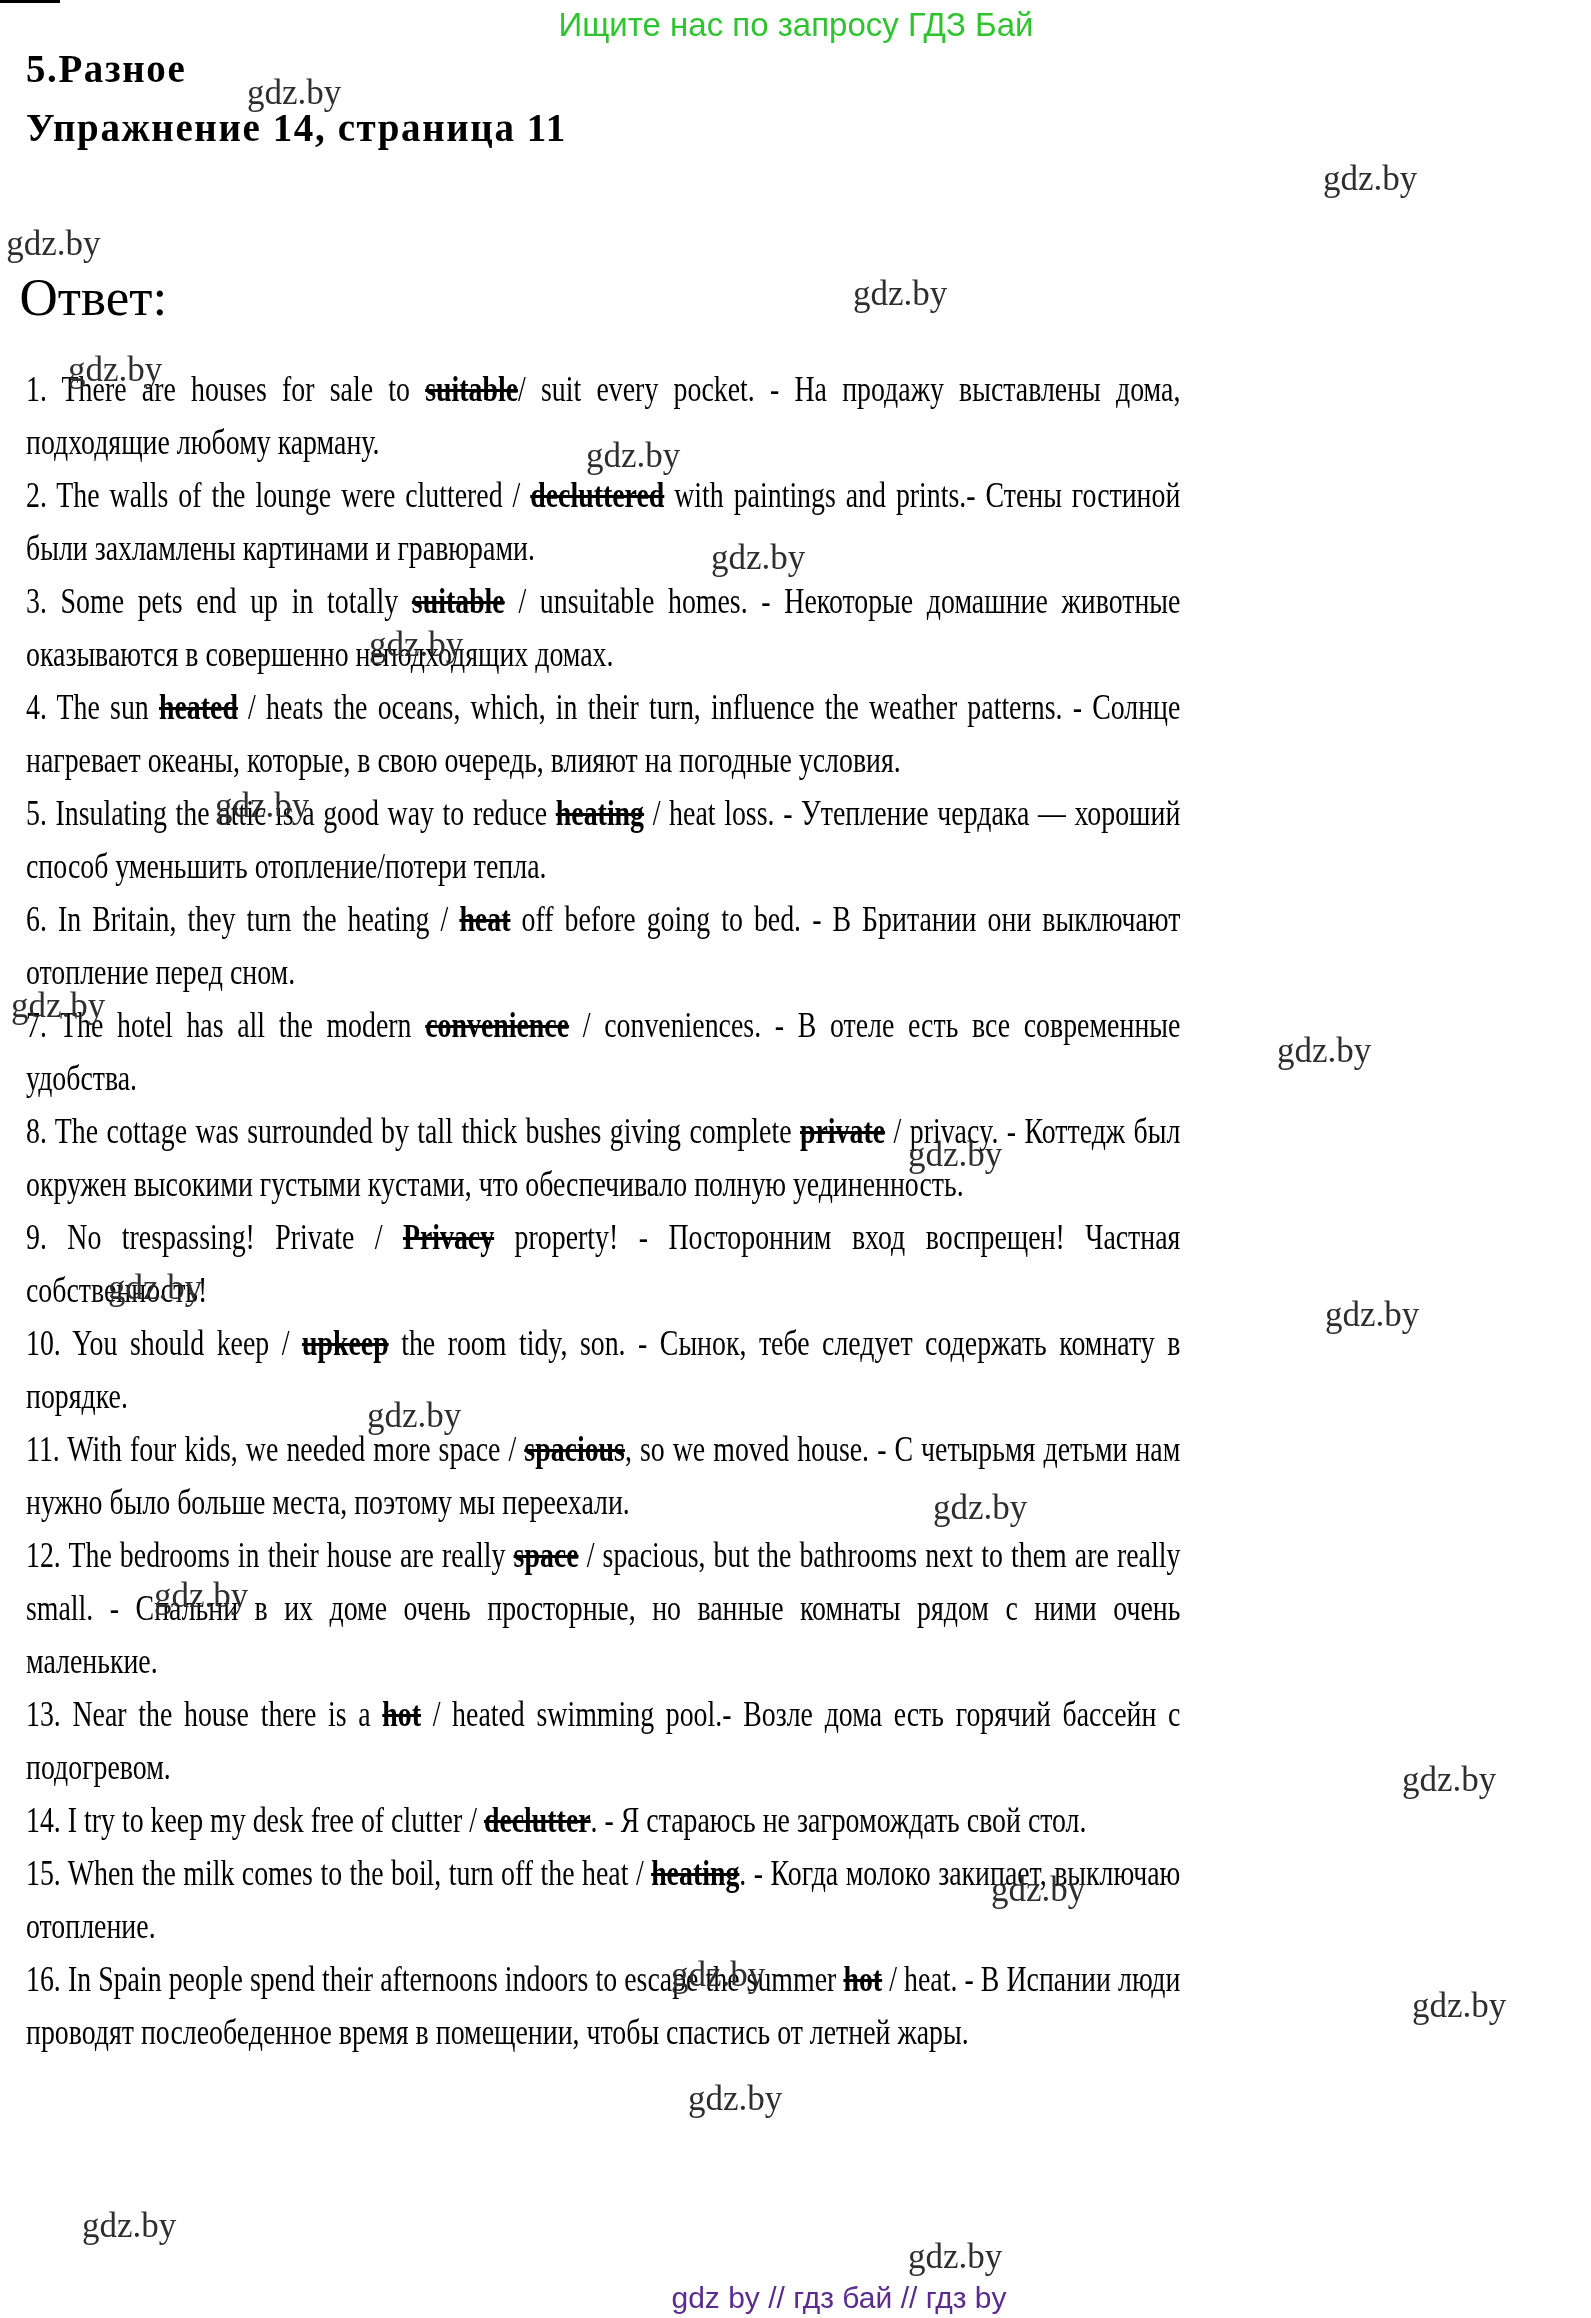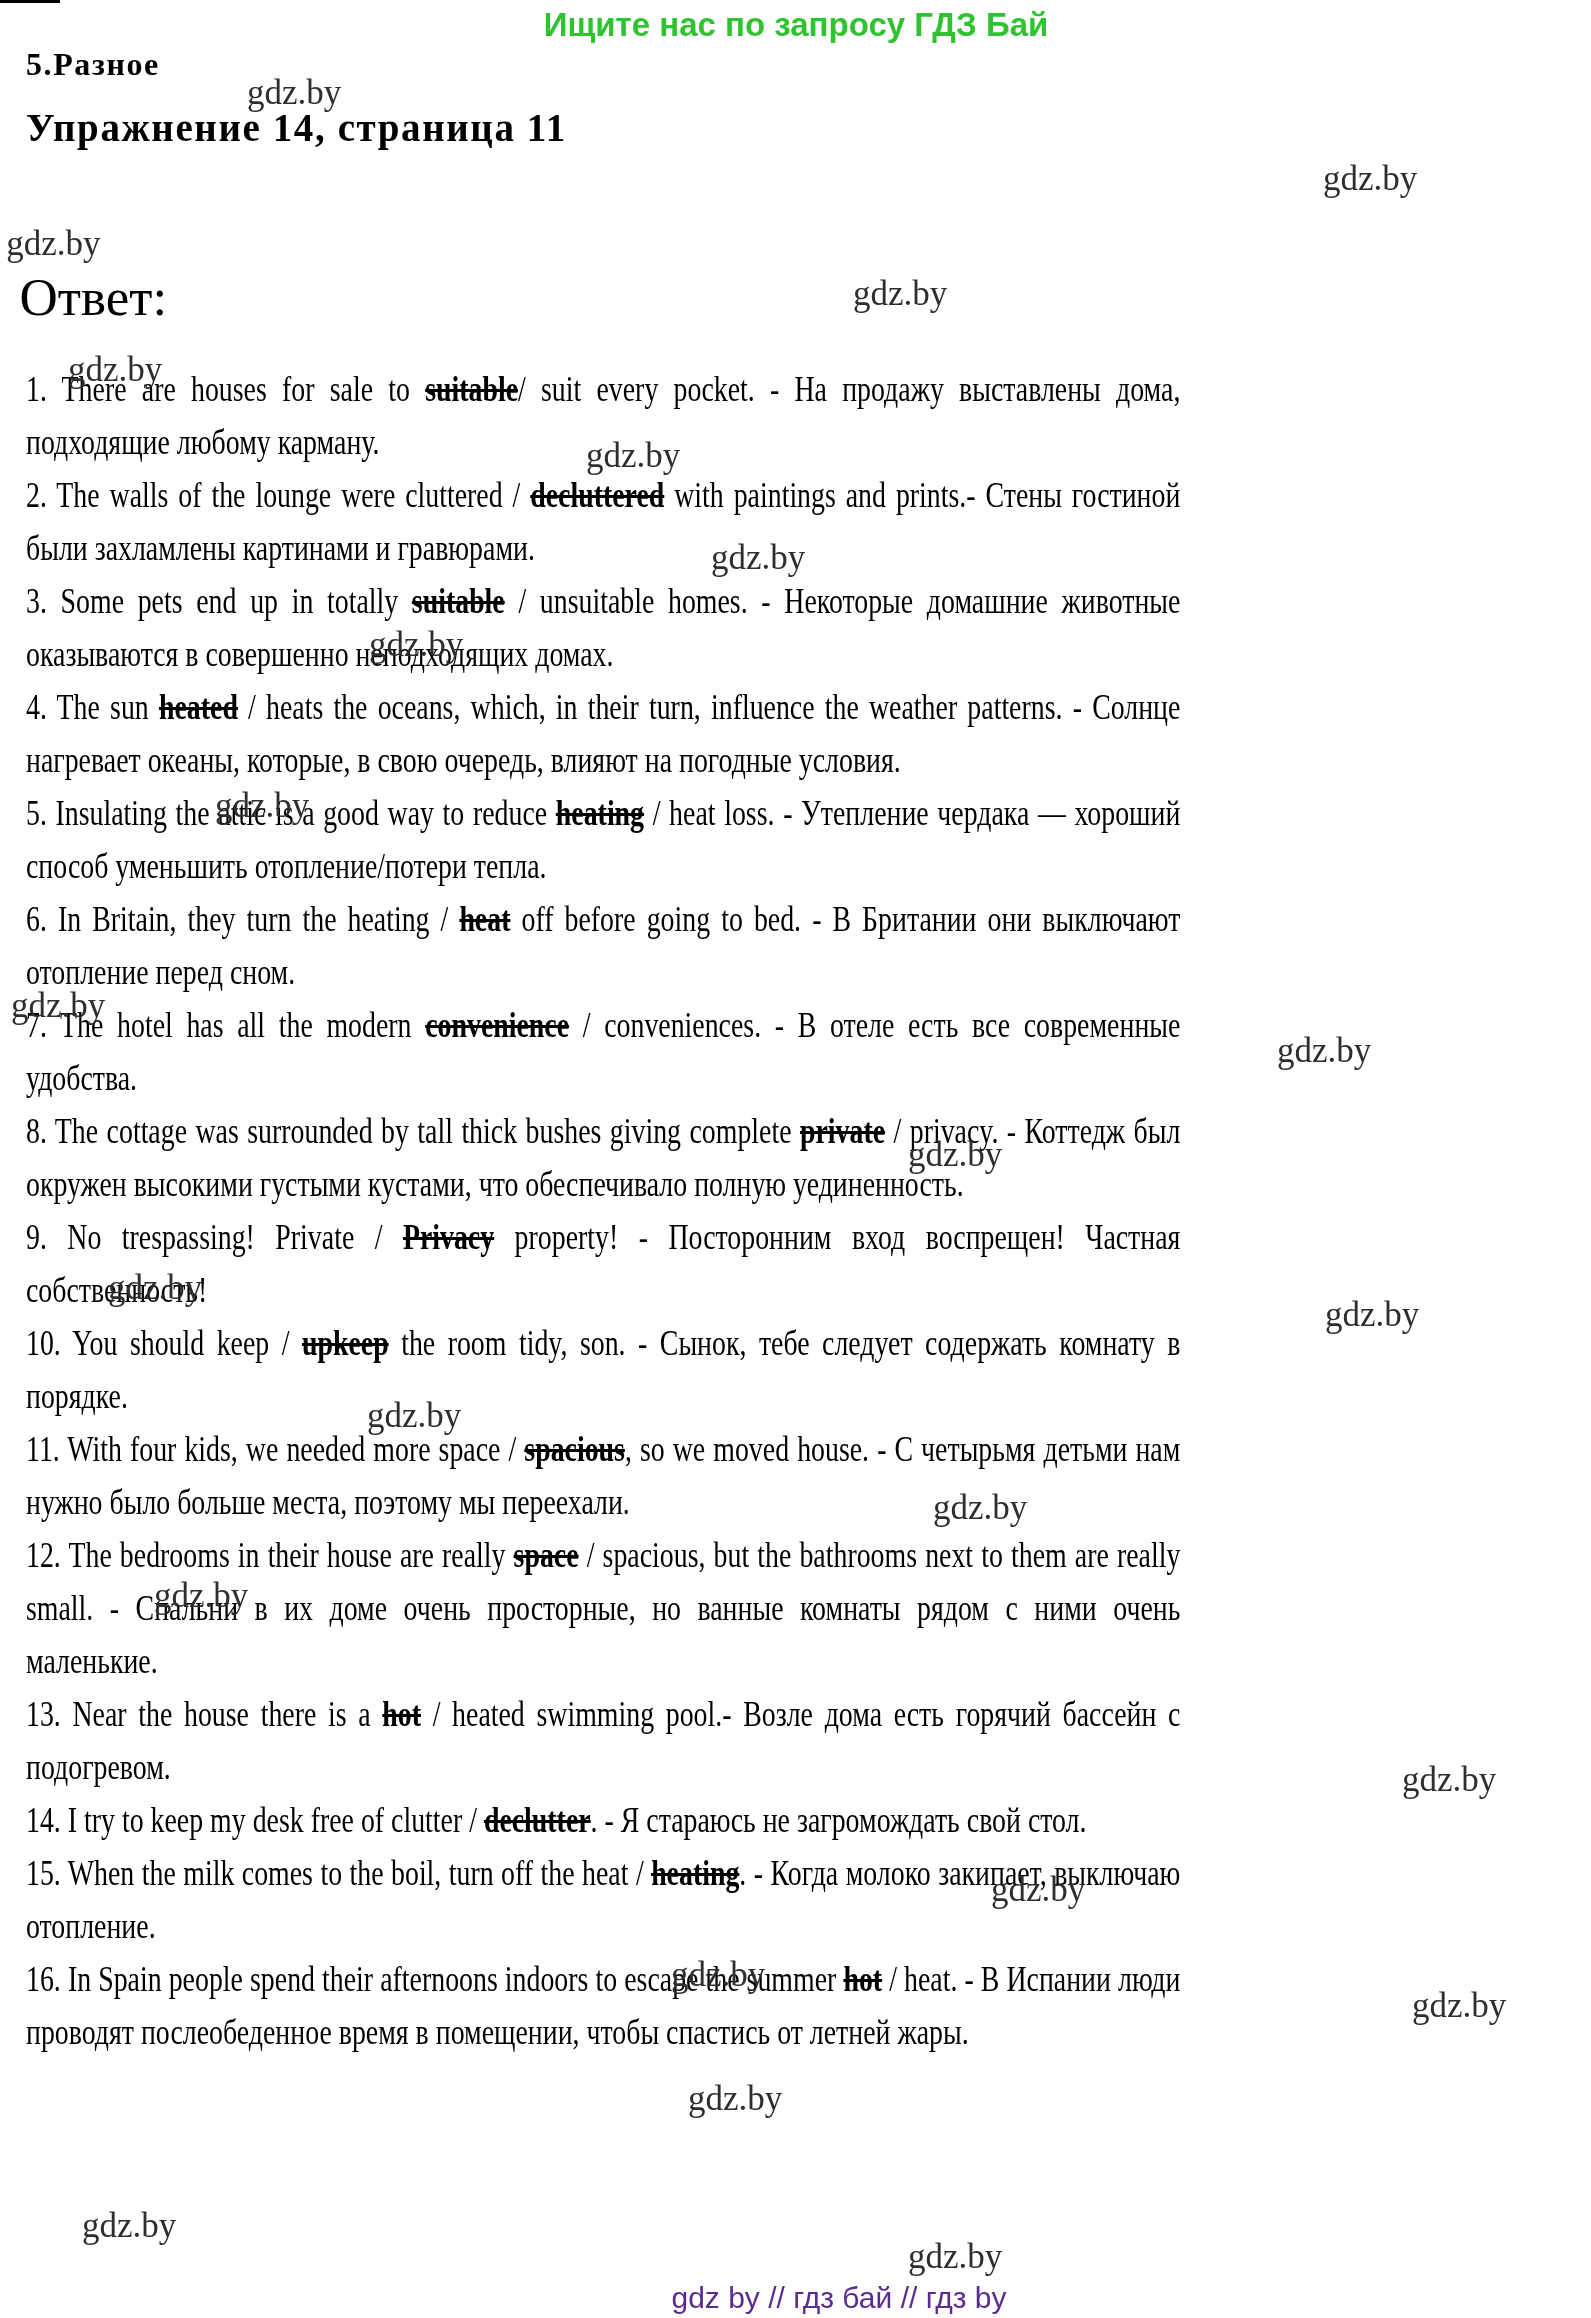--- a/index.html
+++ b/index.html
@@ -12,27 +12,27 @@
     font-family:"Liberation Serif", serif;
     color:#000000;
   }
   .corner-artifact {
     position:absolute; top:0; left:0; width:60px; height:3.1px; background:#000;
   }
   .promo-header {
     position:absolute; top:6.3px; left:0; width:100%;
     text-align:center;
     font-family:"Liberation Sans", sans-serif;
-    font-size:33px; font-weight:700;
+    font-size:33px; font-weight:400;
     color:#2fc42f;
     white-space:nowrap;
   }
   .section-title {
     position:absolute; top:46px; left:26px;
-    font-weight:bold; font-size:32px; letter-spacing:1.6px;
+    font-weight:bold; font-size:39px; letter-spacing:1.6px;
     white-space:nowrap;
   }
   .exercise-title {
     position:absolute; top:105px; left:26px;
     font-weight:bold; font-size:39px; letter-spacing:1.6px;
     white-space:nowrap;
   }
   .task-text {
     position:absolute; top:166px; left:26px;
     font-size:39px; white-space:nowrap;

